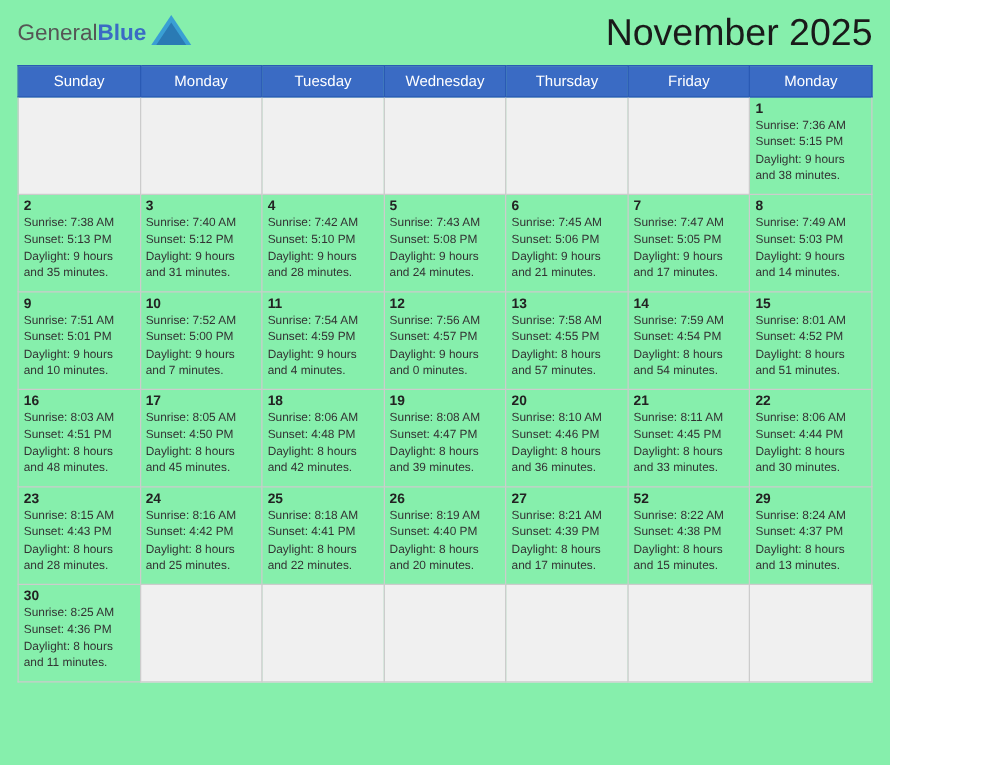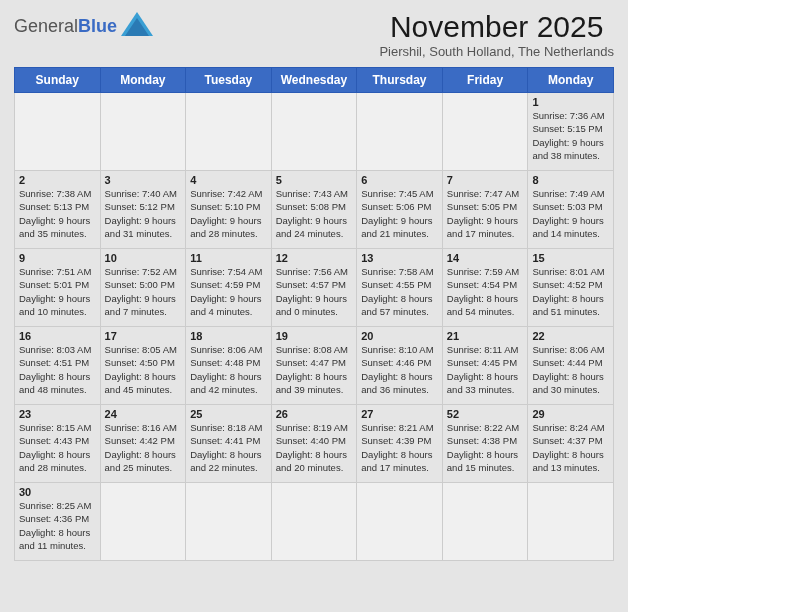--- a/index.html
+++ b/index.html
@@ -4,23 +4,23 @@
   <style>
     * { margin: 0; padding: 0; box-sizing: border-box; }
     body {
       font-family: Arial, sans-serif;
       background: #fff;
       width: 792px;
       height: 612px;
       overflow: hidden;
     }
     .page {
-      width: 628px;
+      width: 712px;
       height: 612px;
-      background: #e5e5e5;
+      background: #86efac;
       padding: 10px 14px 10px 14px;
     }
     .header {
       display: flex;
       justify-content: space-between;
       align-items: flex-start;
       margin-bottom: 8px;
     }
     .logo {
       display: flex;
@@ -48,21 +48,21 @@
     .calendar {
       width: 100%;
       border-collapse: collapse;
       table-layout: fixed;
     }
     .calendar th {
       background: #3a6bc4;
       color: #fff;
       text-align: center;
       font-size: 12px;
-      font-weight: bold;
+      font-weight: normal;
       padding: 5px 2px;
       border: 1px solid #2a5ab4;
     }
     .calendar td {
       border: 1px solid #ccc;
       vertical-align: top;
       padding: 3px 4px;
       font-size: 10px;
       color: #333;
       height: 78px;
@@ -93,21 +93,20 @@
       <div style="font-size:18px; color:#555; line-height:1;">
         <span style="color:#555;">General</span><span style="color:#3a6bc4; font-weight:bold;">Blue</span>
       </div>
       <svg class="logo-icon" viewBox="0 0 36 28" width="36" height="28">
         <polygon points="18,2 34,26 2,26" fill="#3a9fd4"></polygon>
         <polygon points="18,8 30,26 6,26" fill="#2a7ab4"></polygon>
       </svg>
     </div>
     <div class="title-block">
       <div class="month-title">November 2025</div>
-      <div class="location">Piershil, South Holland, The Netherlands</div>
     </div>
   </div>
 
   <table class="calendar">
     <thead>
       <tr>
       <th>Sunday</th>
           <th>Monday</th>
           <th>Tuesday</th>
           <th>Wednesday</th>

